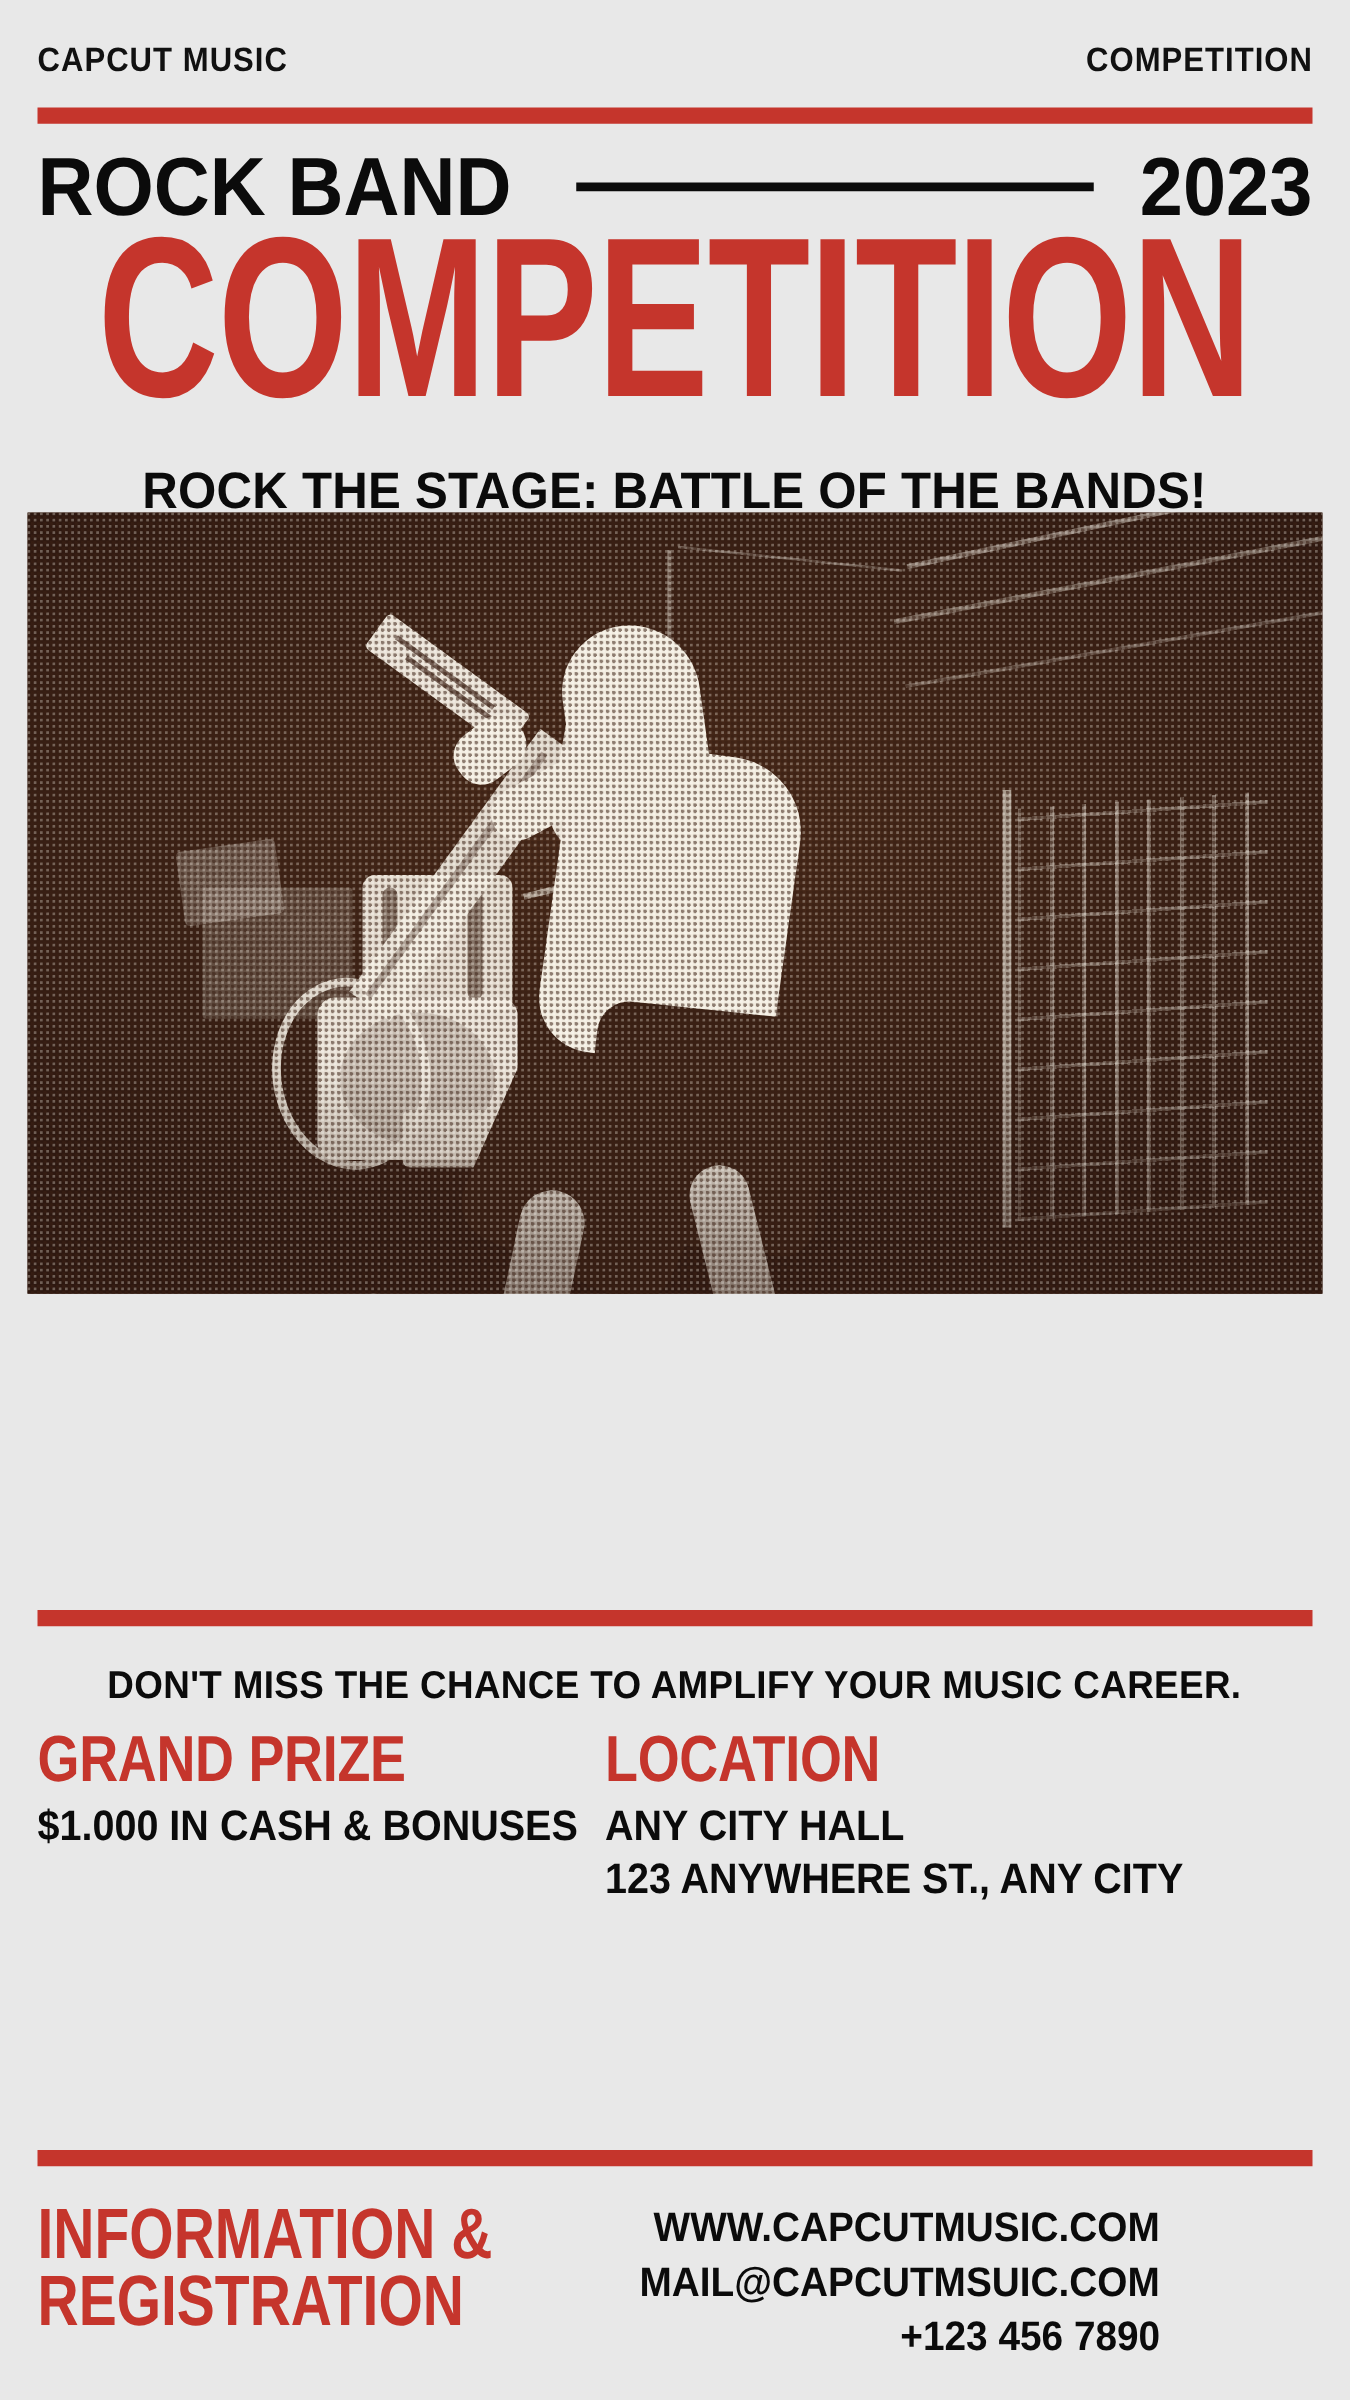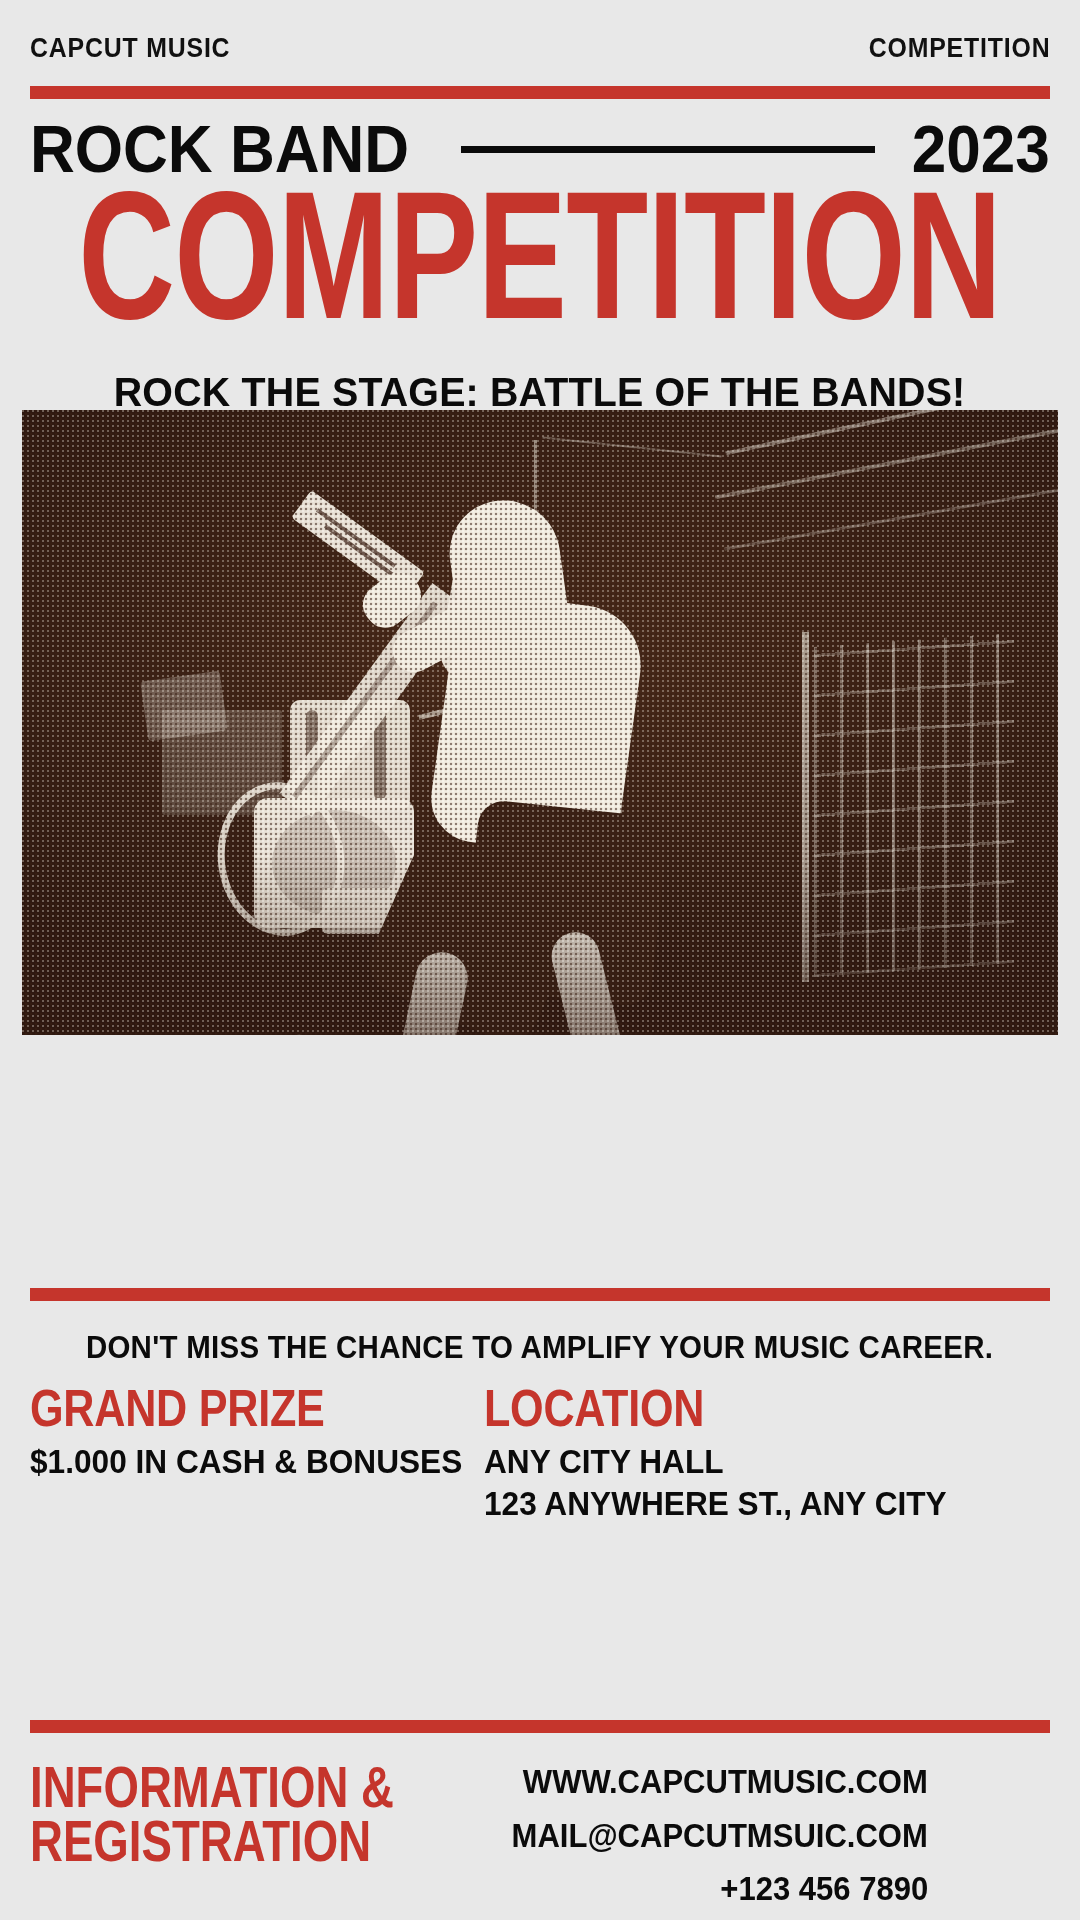--- a/index.html
+++ b/index.html
@@ -247,21 +247,21 @@
     color: #c5352c;
     white-space: nowrap;
     transform: scaleX(0.8);
     transform-origin: left top;
   }
   .footer-contact {
     text-align: right;
     display: flex;
     flex-direction: column;
     align-items: flex-end;
-    gap: 10px;
+    gap: 0;
   }
   .footer-contact .line {
     font-weight: 700;
     font-size: 33px;
     line-height: 1.32;
     color: #0b0b0b;
     white-space: nowrap;
     transform: scaleX(0.94);
     transform-origin: right center;
   }

